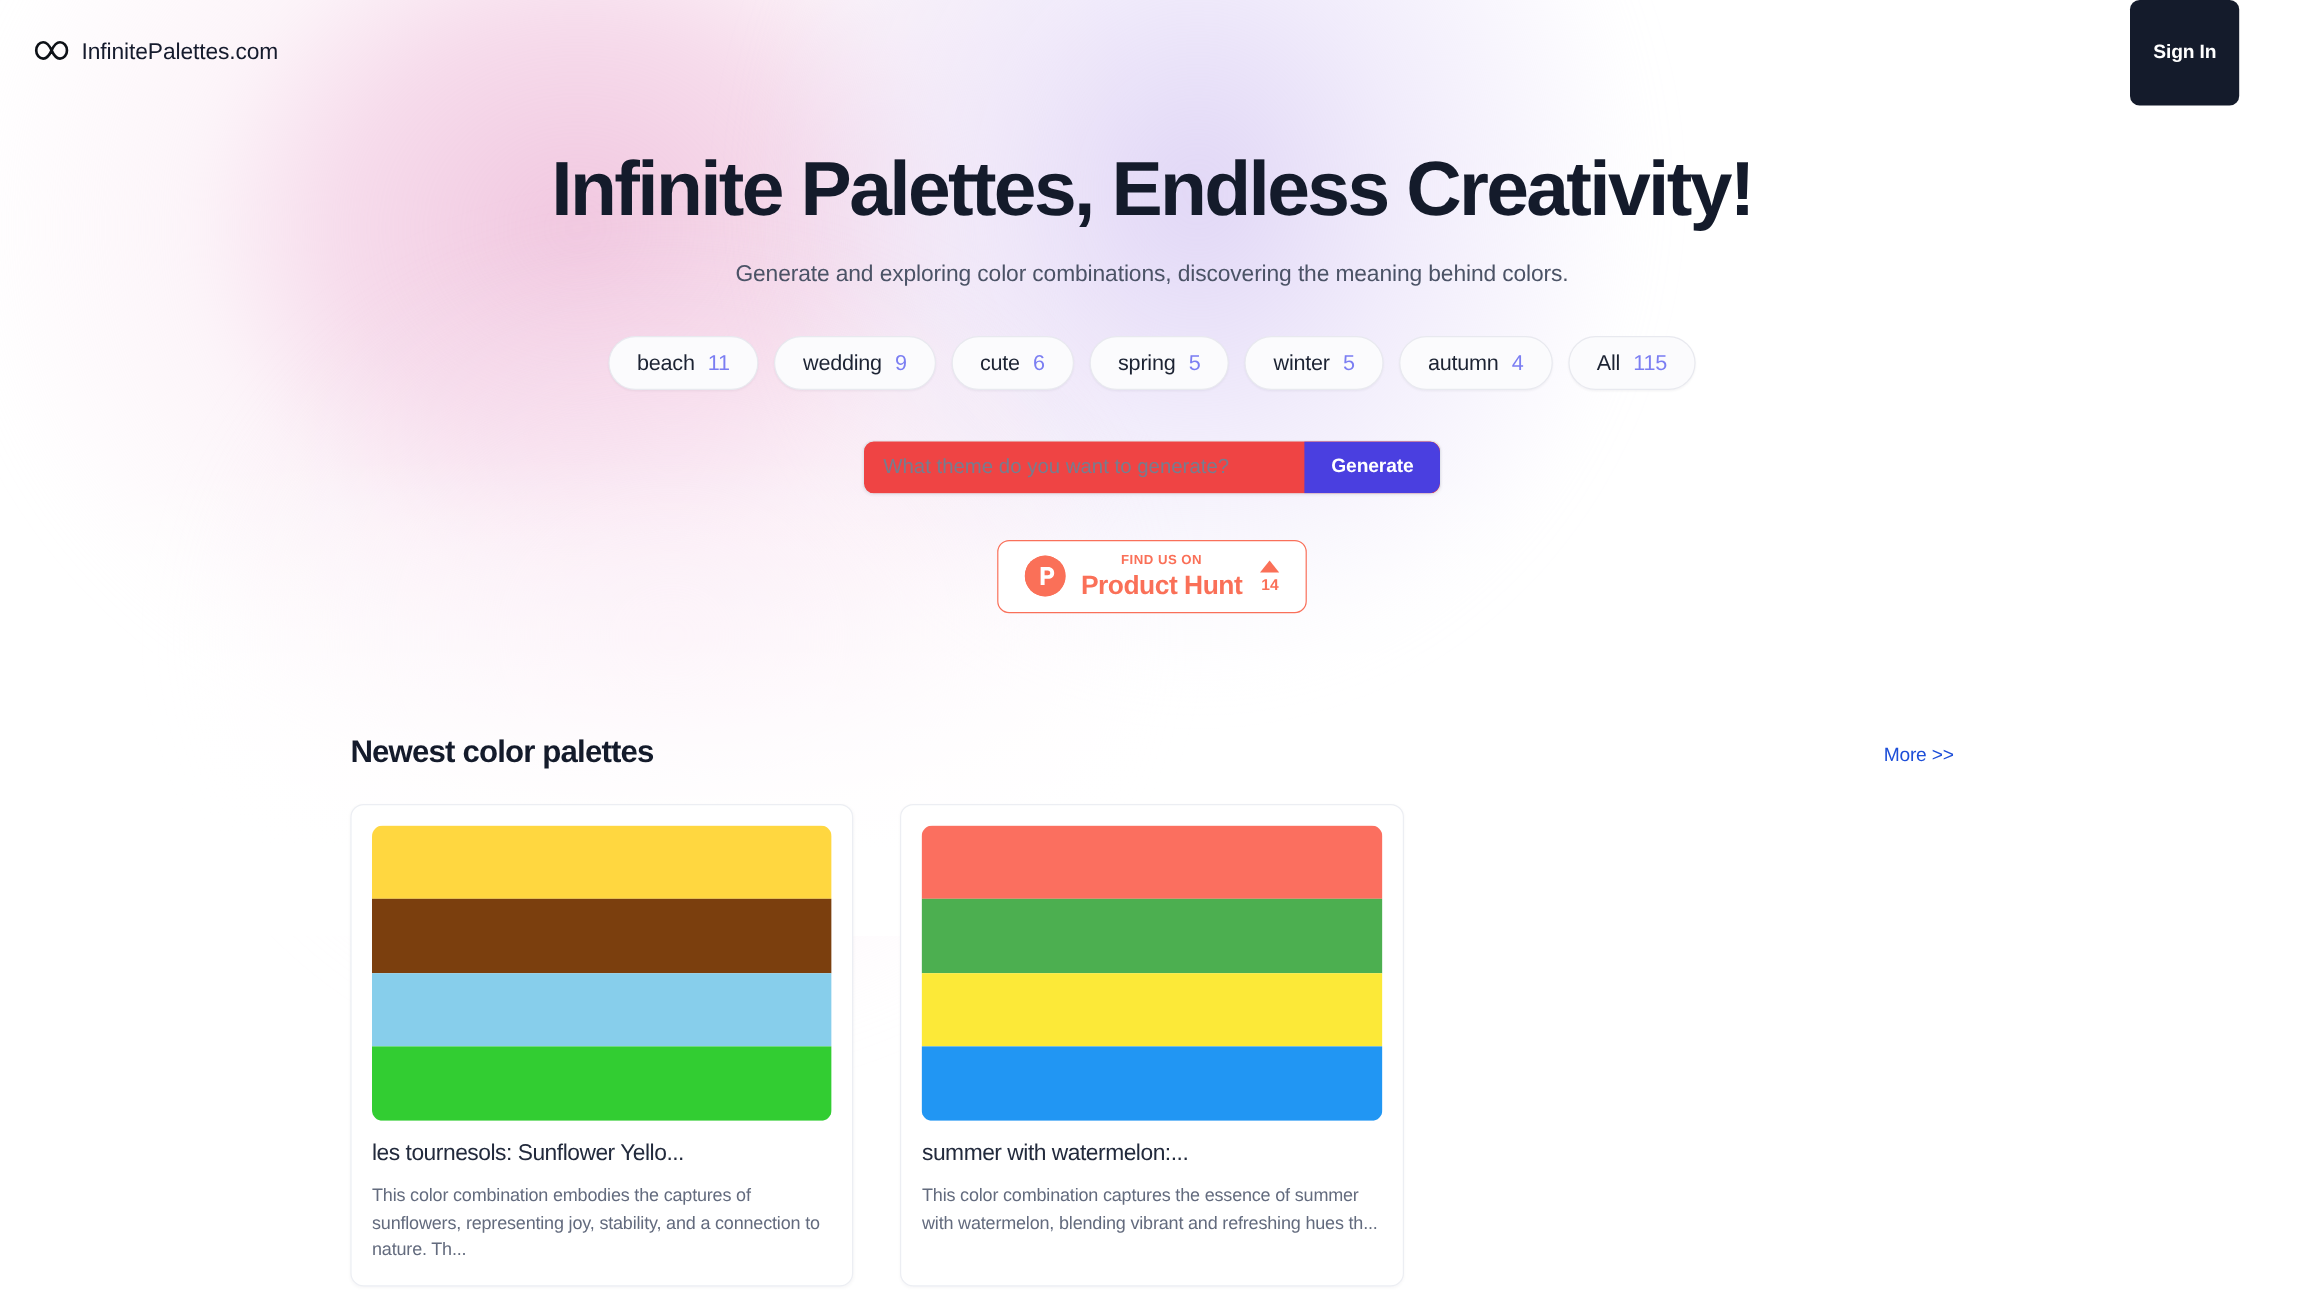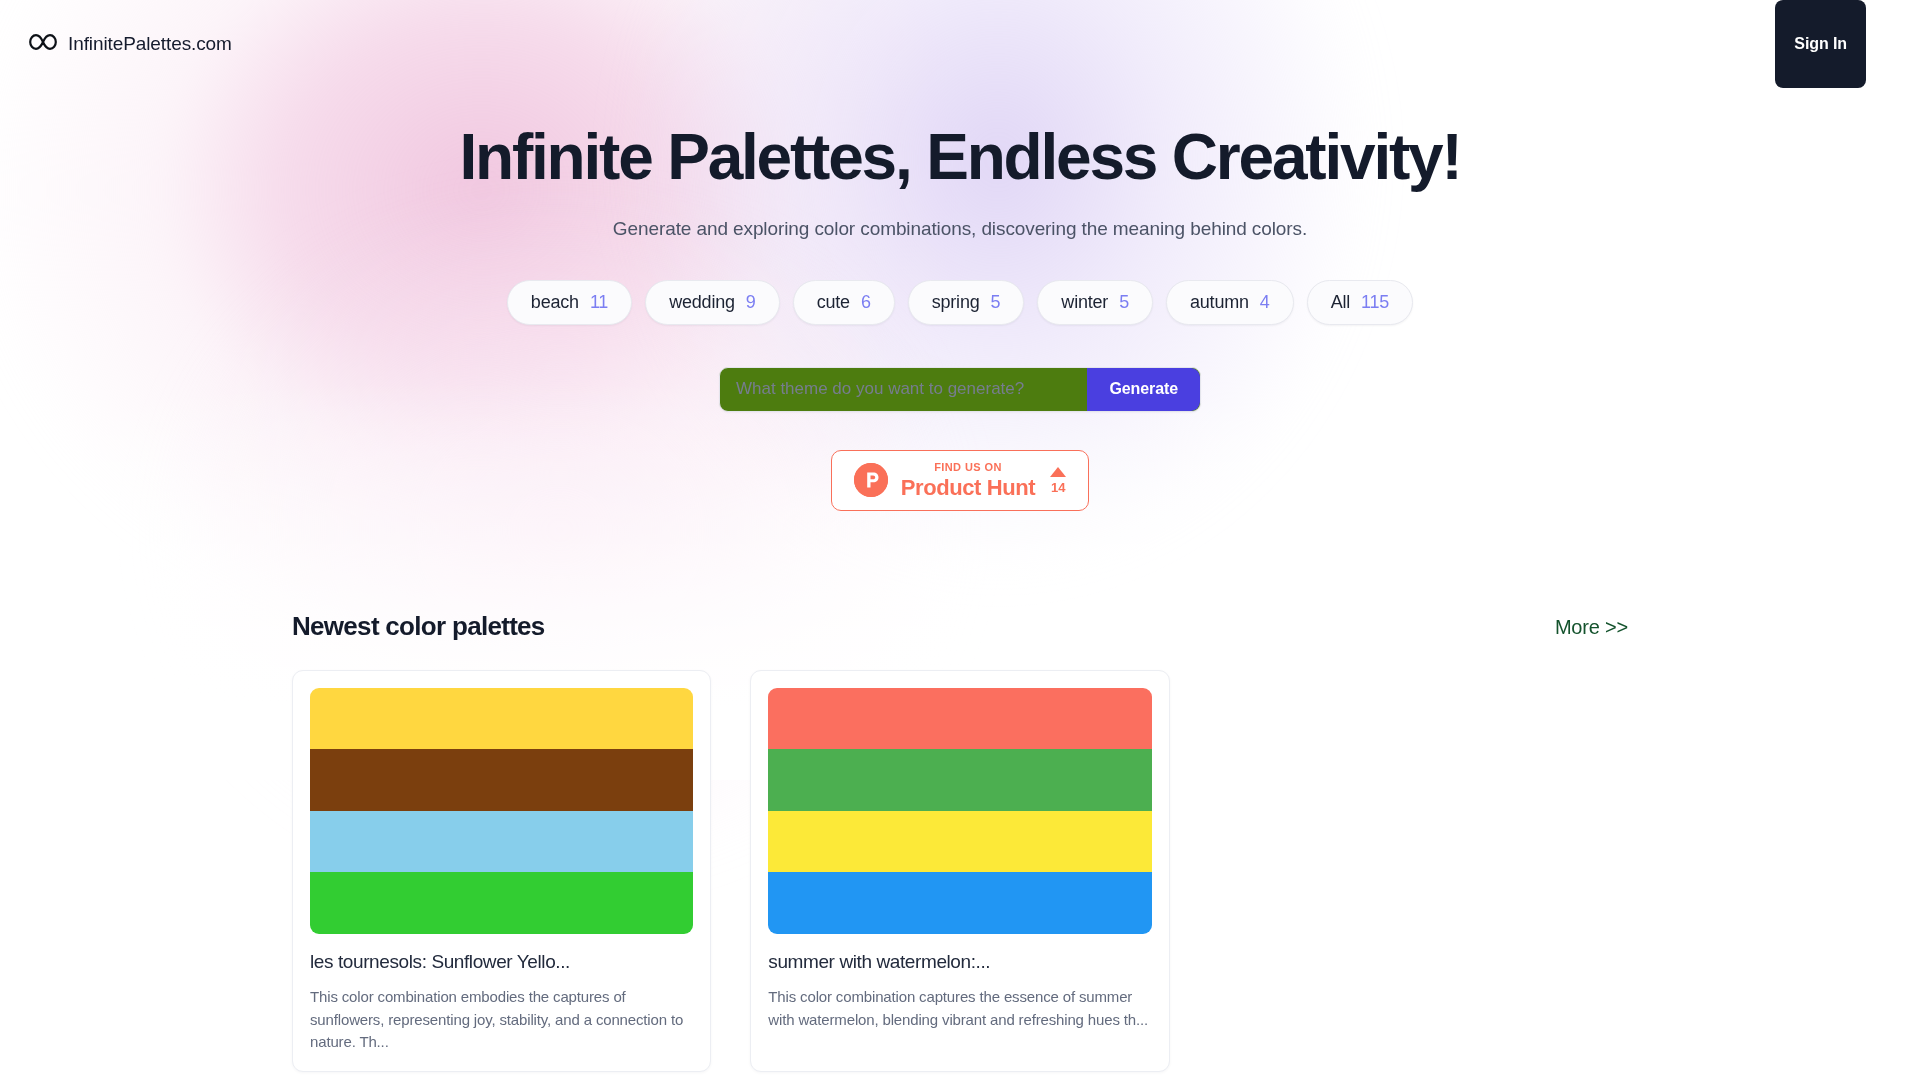--- a/index.html
+++ b/index.html
@@ -155,21 +155,21 @@
   .search-row {
     margin-top: 42px;
     display: flex;
     justify-content: center;
   }
   .search-box {
     display: flex;
     align-items: stretch;
     width: 482px;
     height: 45px;
-    background: #4d7c0f;
+    background: #ef4444;
     border: 1px solid #e4e5ec;
     border-radius: 9px;
     overflow: hidden;
     box-shadow: 0 1px 2px rgba(20,27,43,0.04);
   }
   .search-input {
     flex: 1;
     border: none;
     outline: none;
     padding: 0 16px;
@@ -262,22 +262,22 @@
     justify-content: space-between;
     margin-bottom: 28px;
   }
   .section-title {
     font-size: 26px;
     font-weight: 700;
     color: #141b2b;
     letter-spacing: -0.7px;
   }
   .more-link {
-    font-size: 20px;
-    color: #14532d;
+    font-size: 16px;
+    color: #1d4ed8;
     cursor: pointer;
     letter-spacing: -0.2px;
     padding-bottom: 3px;
   }
 
   .card-grid {
     display: grid;
     grid-template-columns: repeat(3, 1fr);
     gap: 39px;
   }

